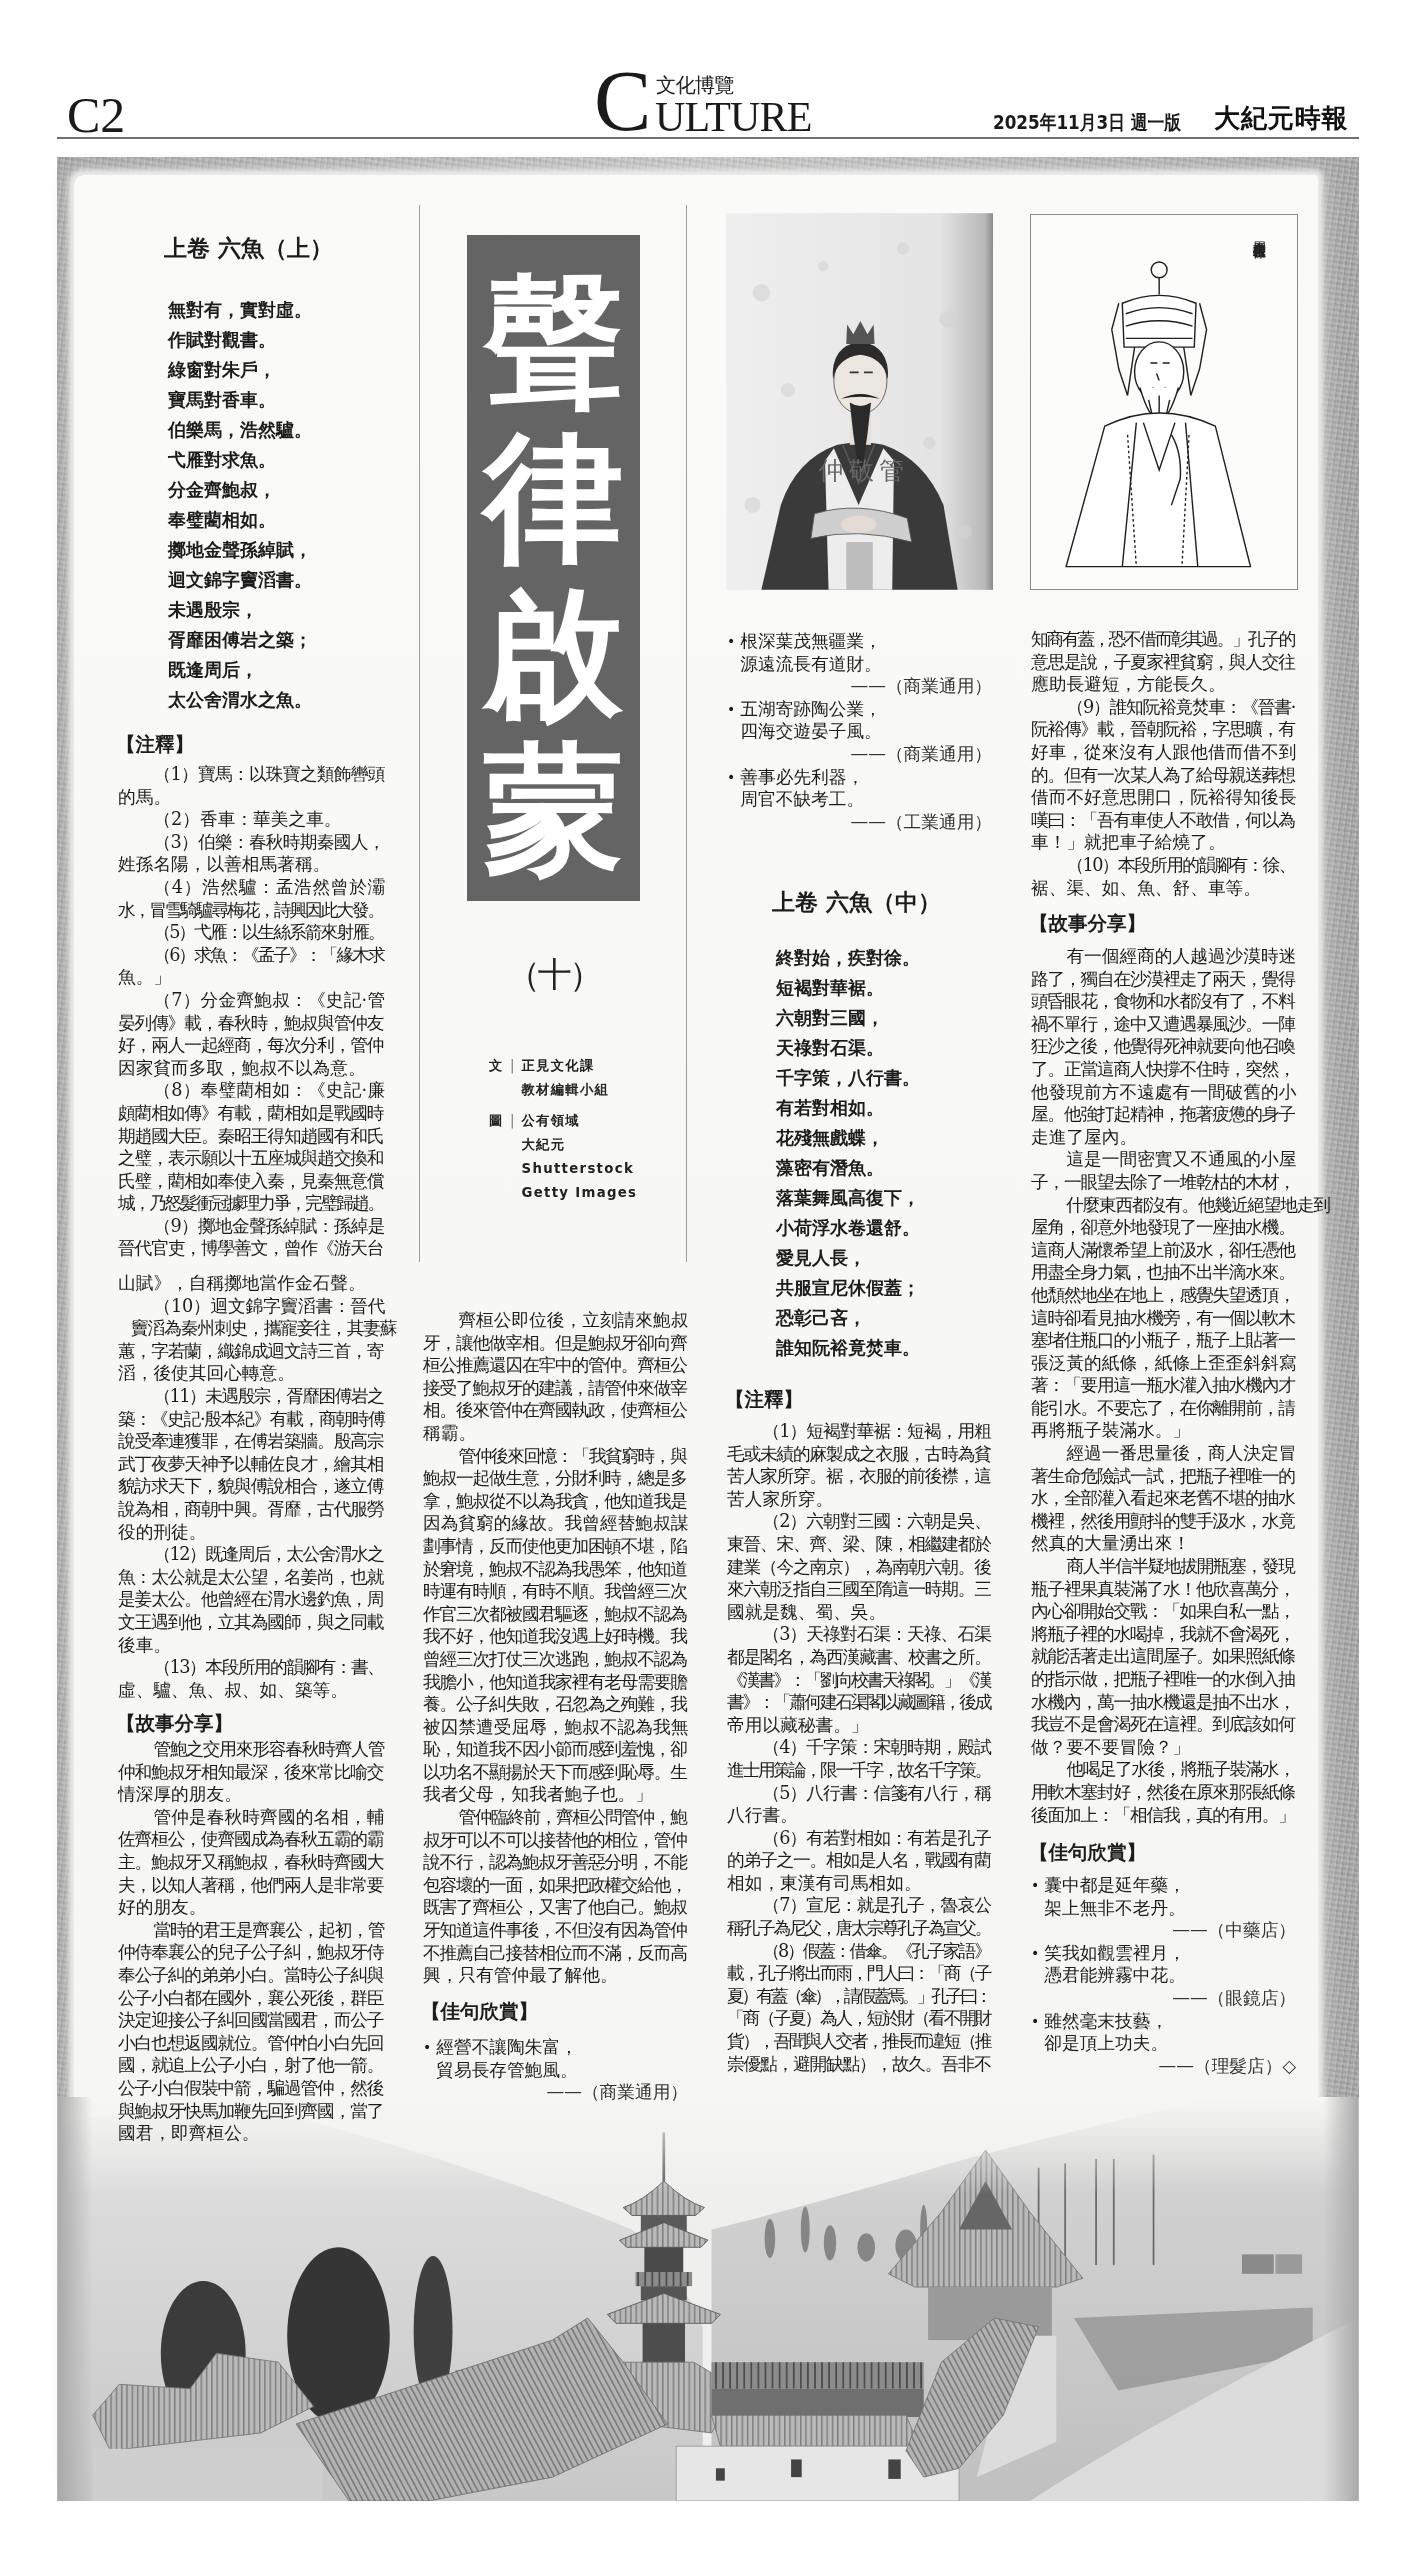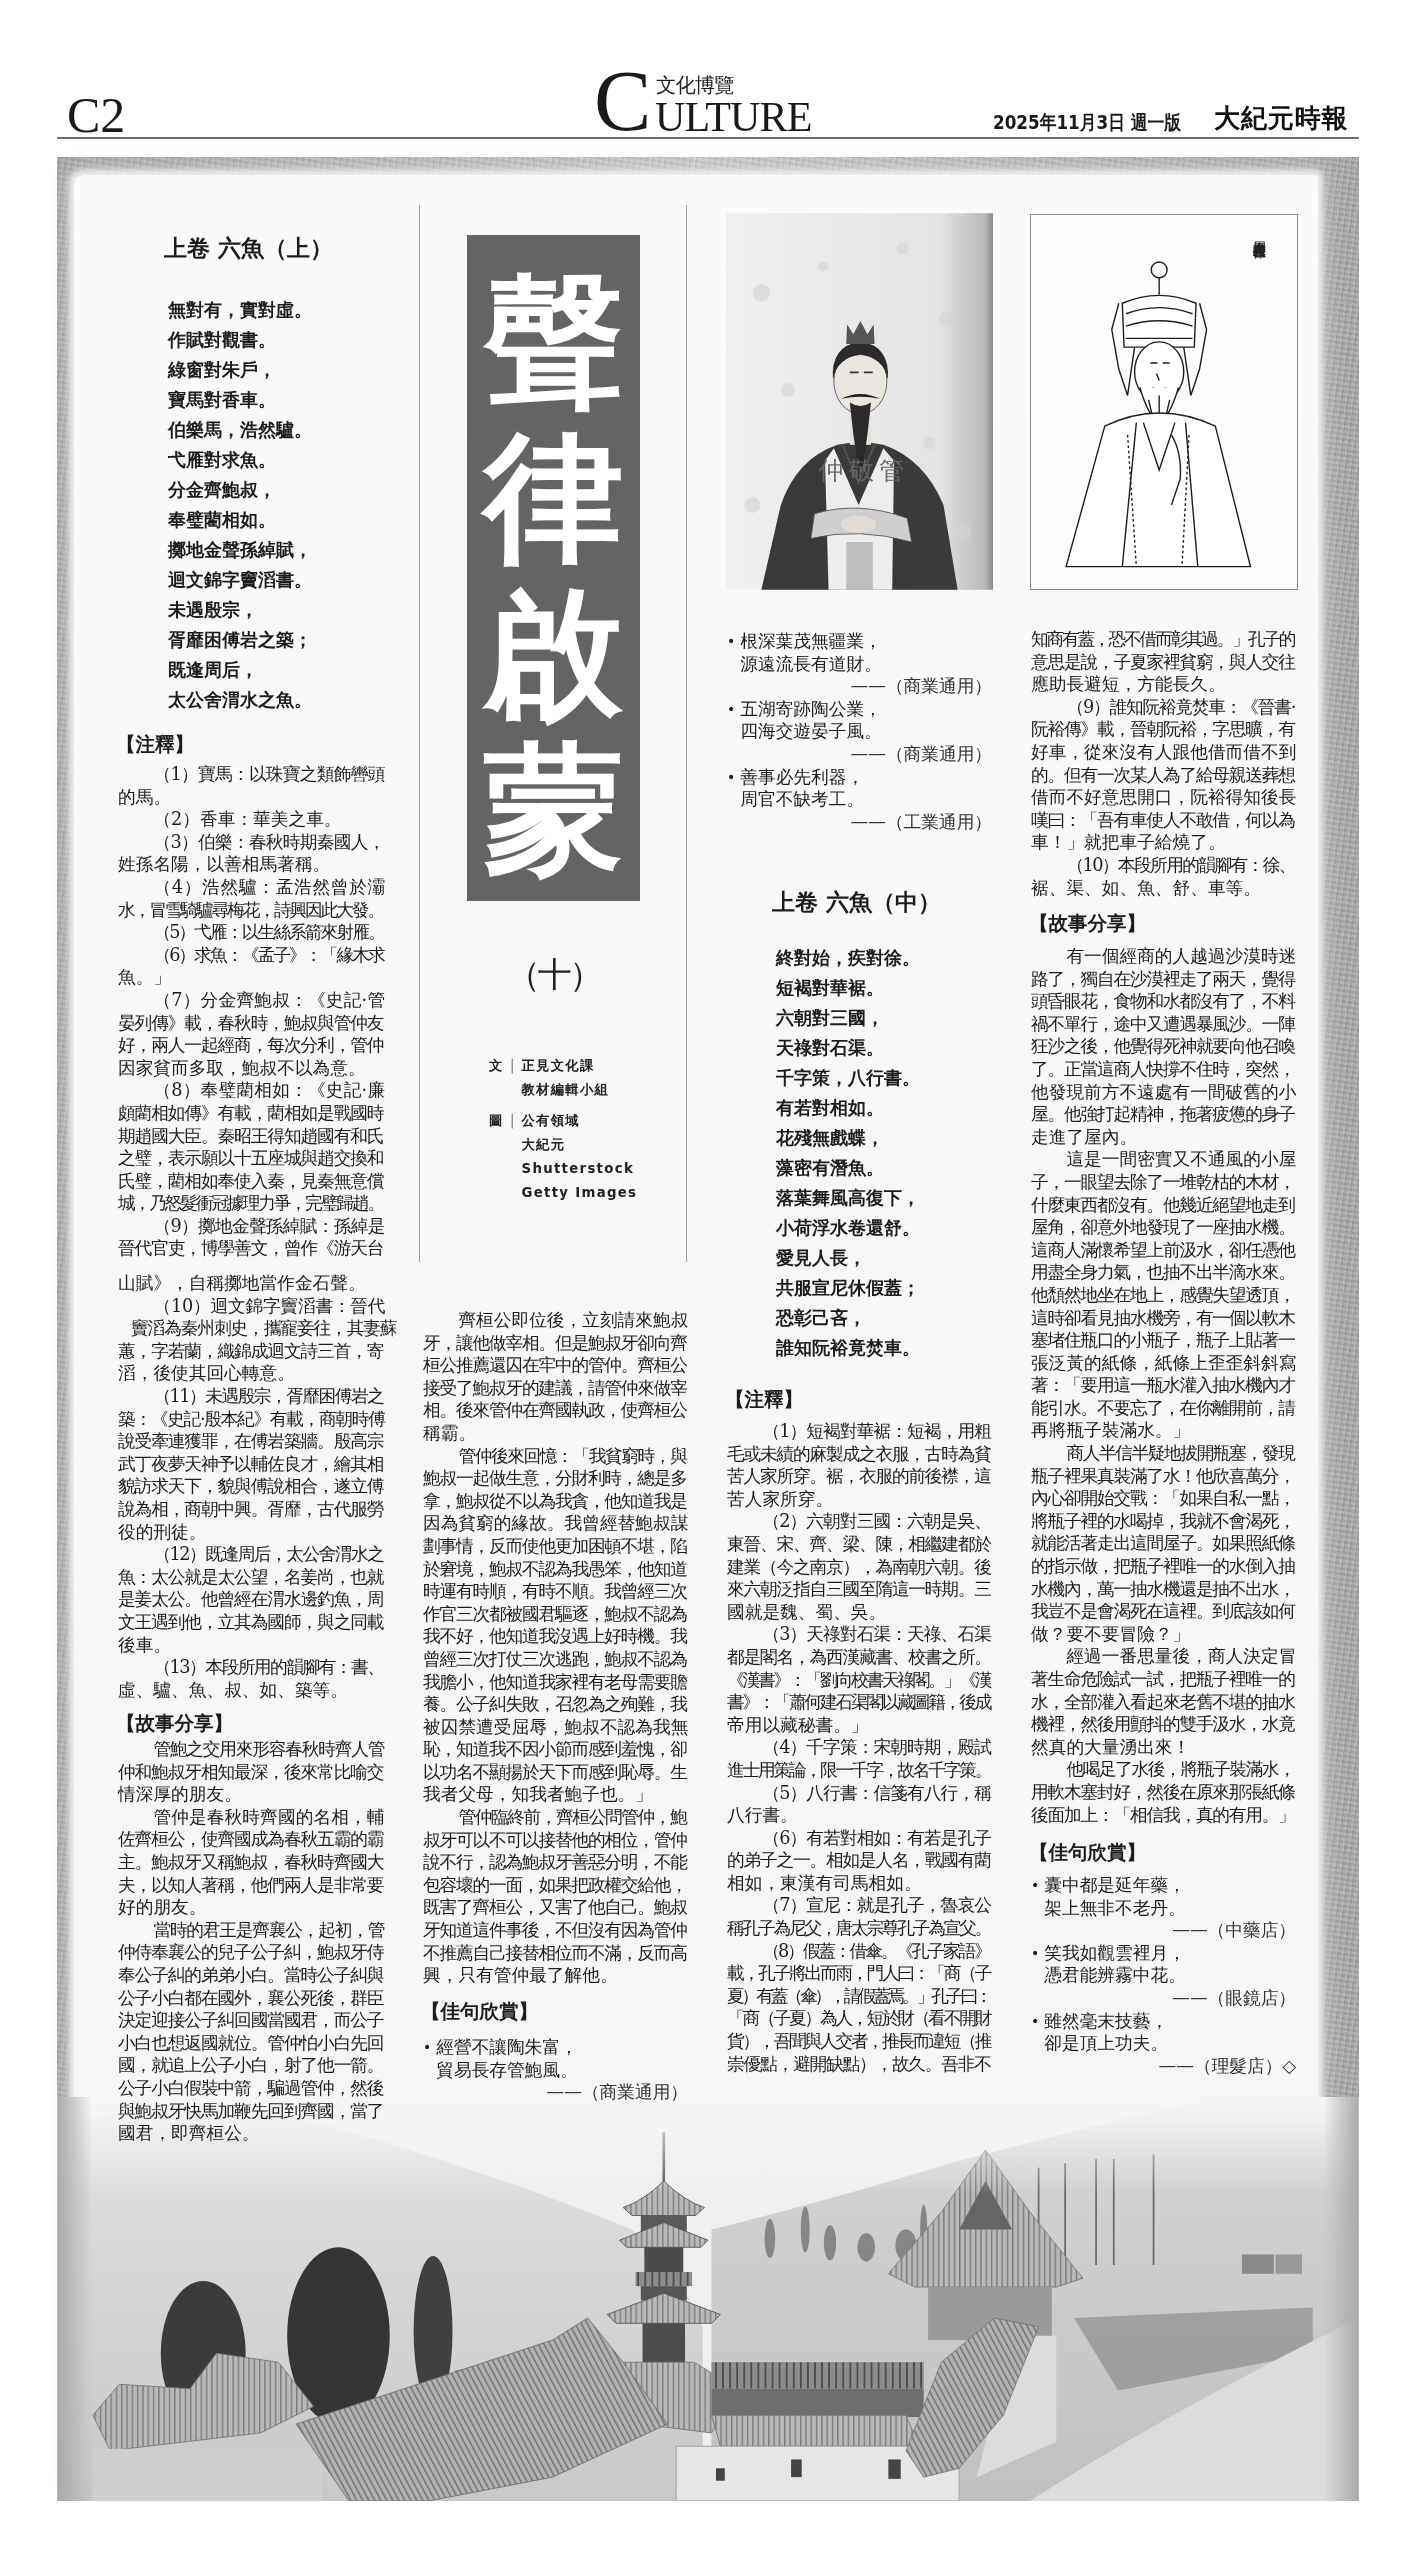--- a/index.html
+++ b/index.html
@@ -550,51 +550,51 @@
         <div class="ln" style="letter-spacing: -1.2px;">禍不單行，途中又遭遇暴風沙。一陣</div>
         <div class="ln" style="letter-spacing: -1.2px;">狂沙之後，他覺得死神就要向他召喚</div>
         <div class="ln" style="letter-spacing: -1.2px;">了。正當這商人快撐不住時，突然，</div>
         <div class="ln" style="letter-spacing: 0px;">他發現前方不遠處有一間破舊的小</div>
         <div class="ln" style="letter-spacing: -1.2px;">屋。他強打起精神，拖著疲憊的身子</div>
         <div class="ln" style="letter-spacing: 0px;">走進了屋內。</div>
       </div>
       <div class="para">
         <div class="ln" style="letter-spacing: 0px;">這是一間密實又不通風的小屋</div>
         <div class="ln" style="letter-spacing: -1.2px;">子，一眼望去除了一堆乾枯的木材，</div>
-        <div class="ln" style="letter-spacing: -1.2px;">什麼東西都沒有。他幾近絕望地走到</div>
+        <div class="ln" style="letter-spacing: -1.2px; margin-left: 35px;">什麼東西都沒有。他幾近絕望地走到</div>
         <div class="ln" style="letter-spacing: -1.2px;">屋角，卻意外地發現了一座抽水機。</div>
         <div class="ln" style="letter-spacing: -1.2px;">這商人滿懷希望上前汲水，卻任憑他</div>
         <div class="ln" style="letter-spacing: -1.2px;">用盡全身力氣，也抽不出半滴水來。</div>
         <div class="ln" style="letter-spacing: -1.2px;">他頹然地坐在地上，感覺失望透頂，</div>
         <div class="ln" style="letter-spacing: -1.2px;">這時卻看見抽水機旁，有一個以軟木</div>
         <div class="ln" style="letter-spacing: -1.2px;">塞堵住瓶口的小瓶子，瓶子上貼著一</div>
         <div class="ln" style="letter-spacing: 0px;">張泛黃的紙條，紙條上歪歪斜斜寫</div>
         <div class="ln" style="letter-spacing: -1.2px;">著：「要用這一瓶水灌入抽水機內才</div>
         <div class="ln" style="letter-spacing: -1.2px;">能引水。不要忘了，在你離開前，請</div>
         <div class="ln" style="letter-spacing: 0px;">再將瓶子裝滿水。」</div>
       </div>
       <div class="para">
+        <div class="ln" style="letter-spacing: 0px;">經過一番思量後，商人決定冒</div>
+        <div class="ln" style="letter-spacing: -1.2px;">著生命危險試一試，把瓶子裡唯一的</div>
+        <div class="ln" style="letter-spacing: -1.2px;">水，全部灌入看起來老舊不堪的抽水</div>
+        <div class="ln" style="letter-spacing: -1.2px;">機裡，然後用顫抖的雙手汲水，水竟</div>
+        <div class="ln" style="letter-spacing: 0px;">然真的大量湧出來！</div>
+      </div>
+      <div class="para">
         <div class="ln" style="letter-spacing: -1.4px;">商人半信半疑地拔開瓶塞，發現</div>
         <div class="ln" style="letter-spacing: -1.2px;">瓶子裡果真裝滿了水！他欣喜萬分，</div>
         <div class="ln" style="letter-spacing: -1.2px;">內心卻開始交戰：「如果自私一點，</div>
         <div class="ln" style="letter-spacing: -1.2px;">將瓶子裡的水喝掉，我就不會渴死，</div>
         <div class="ln" style="letter-spacing: -1.2px;">就能活著走出這間屋子。如果照紙條</div>
         <div class="ln" style="letter-spacing: -1.2px;">的指示做，把瓶子裡唯一的水倒入抽</div>
         <div class="ln" style="letter-spacing: -1.2px;">水機內，萬一抽水機還是抽不出水，</div>
         <div class="ln" style="letter-spacing: -1.2px;">我豈不是會渴死在這裡。到底該如何</div>
         <div class="ln" style="letter-spacing: 0px;">做？要不要冒險？」</div>
       </div>
       <div class="para">
-        <div class="ln" style="letter-spacing: 0px;">經過一番思量後，商人決定冒</div>
-        <div class="ln" style="letter-spacing: -1.2px;">著生命危險試一試，把瓶子裡唯一的</div>
-        <div class="ln" style="letter-spacing: -1.2px;">水，全部灌入看起來老舊不堪的抽水</div>
-        <div class="ln" style="letter-spacing: -1.2px;">機裡，然後用顫抖的雙手汲水，水竟</div>
-        <div class="ln" style="letter-spacing: 0px;">然真的大量湧出來！</div>
-      </div>
-      <div class="para">
         <div class="ln" style="letter-spacing: -1.4px;">他喝足了水後，將瓶子裝滿水，</div>
         <div class="ln" style="letter-spacing: -1.2px;">用軟木塞封好，然後在原來那張紙條</div>
         <div class="ln" style="letter-spacing: -1.2px;">後面加上：「相信我，真的有用。」</div>
       </div>
     </div>
   <div class="abs txt heading" style="left:1029px;top:1840px">【佳句欣賞】</div>
   <div class="abs txt w300" style="left:1031px;top:1874px">
 
   <div class="quote">
         <span class="dot">•</span>

